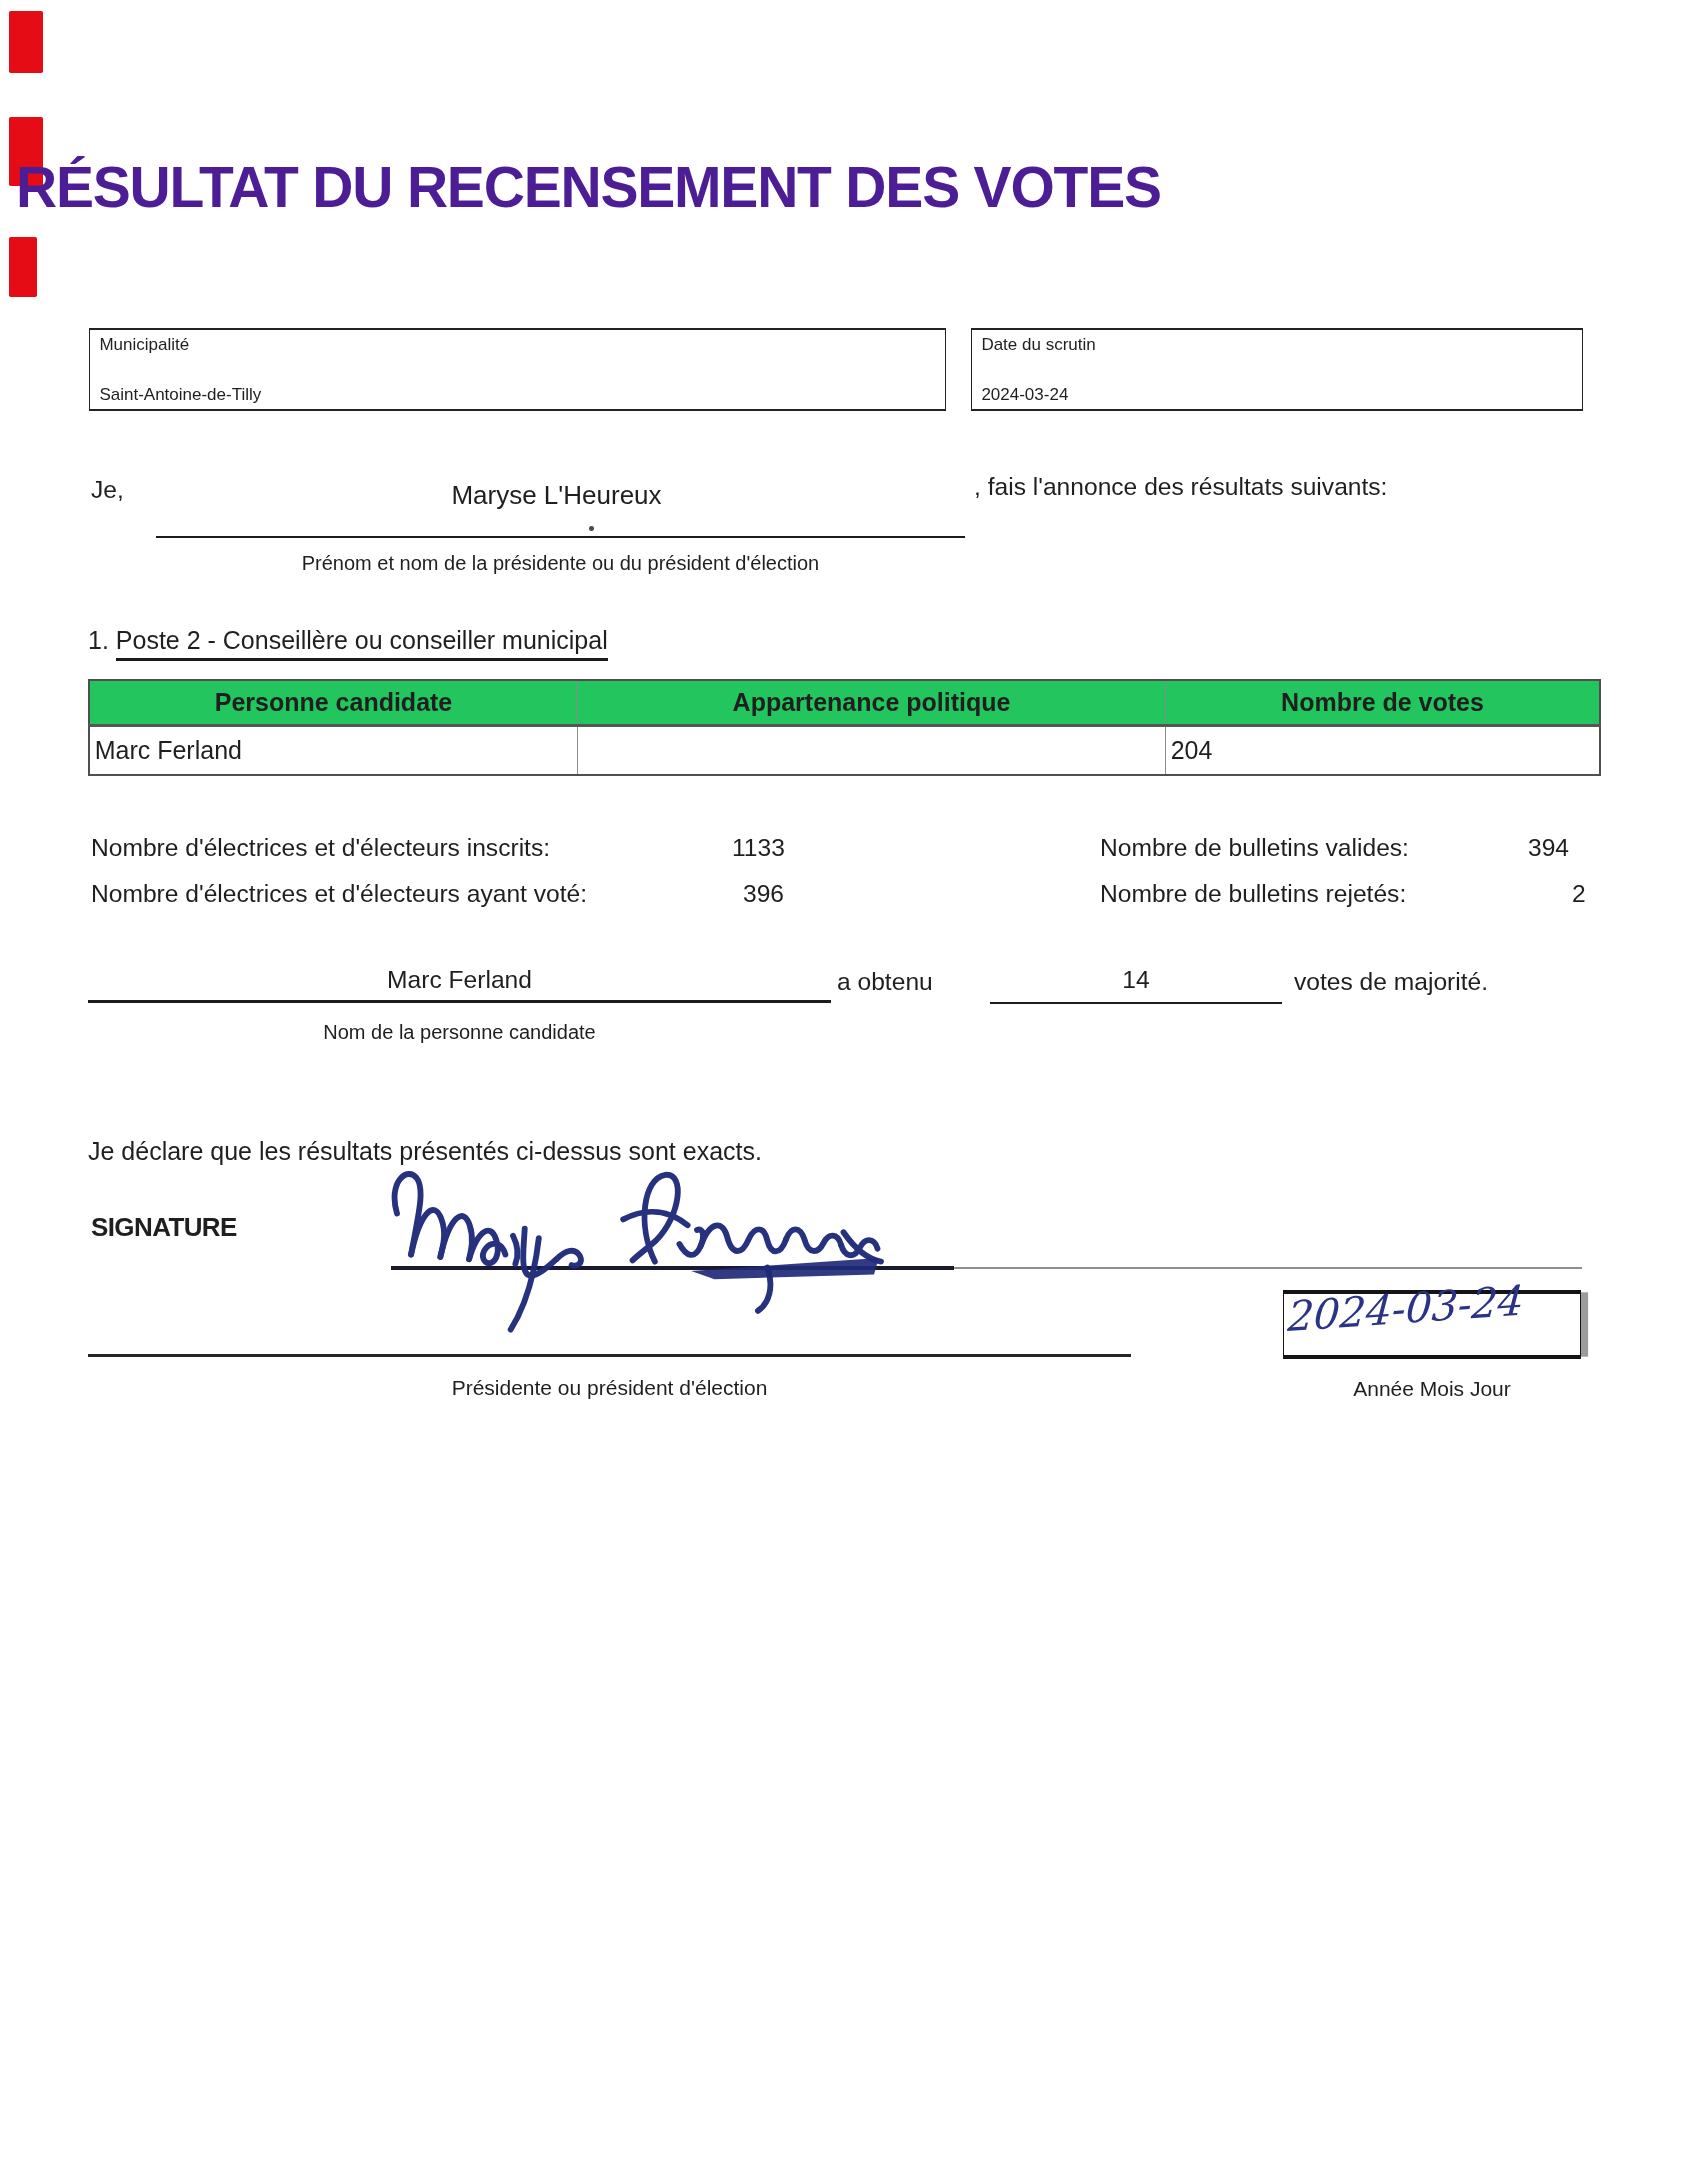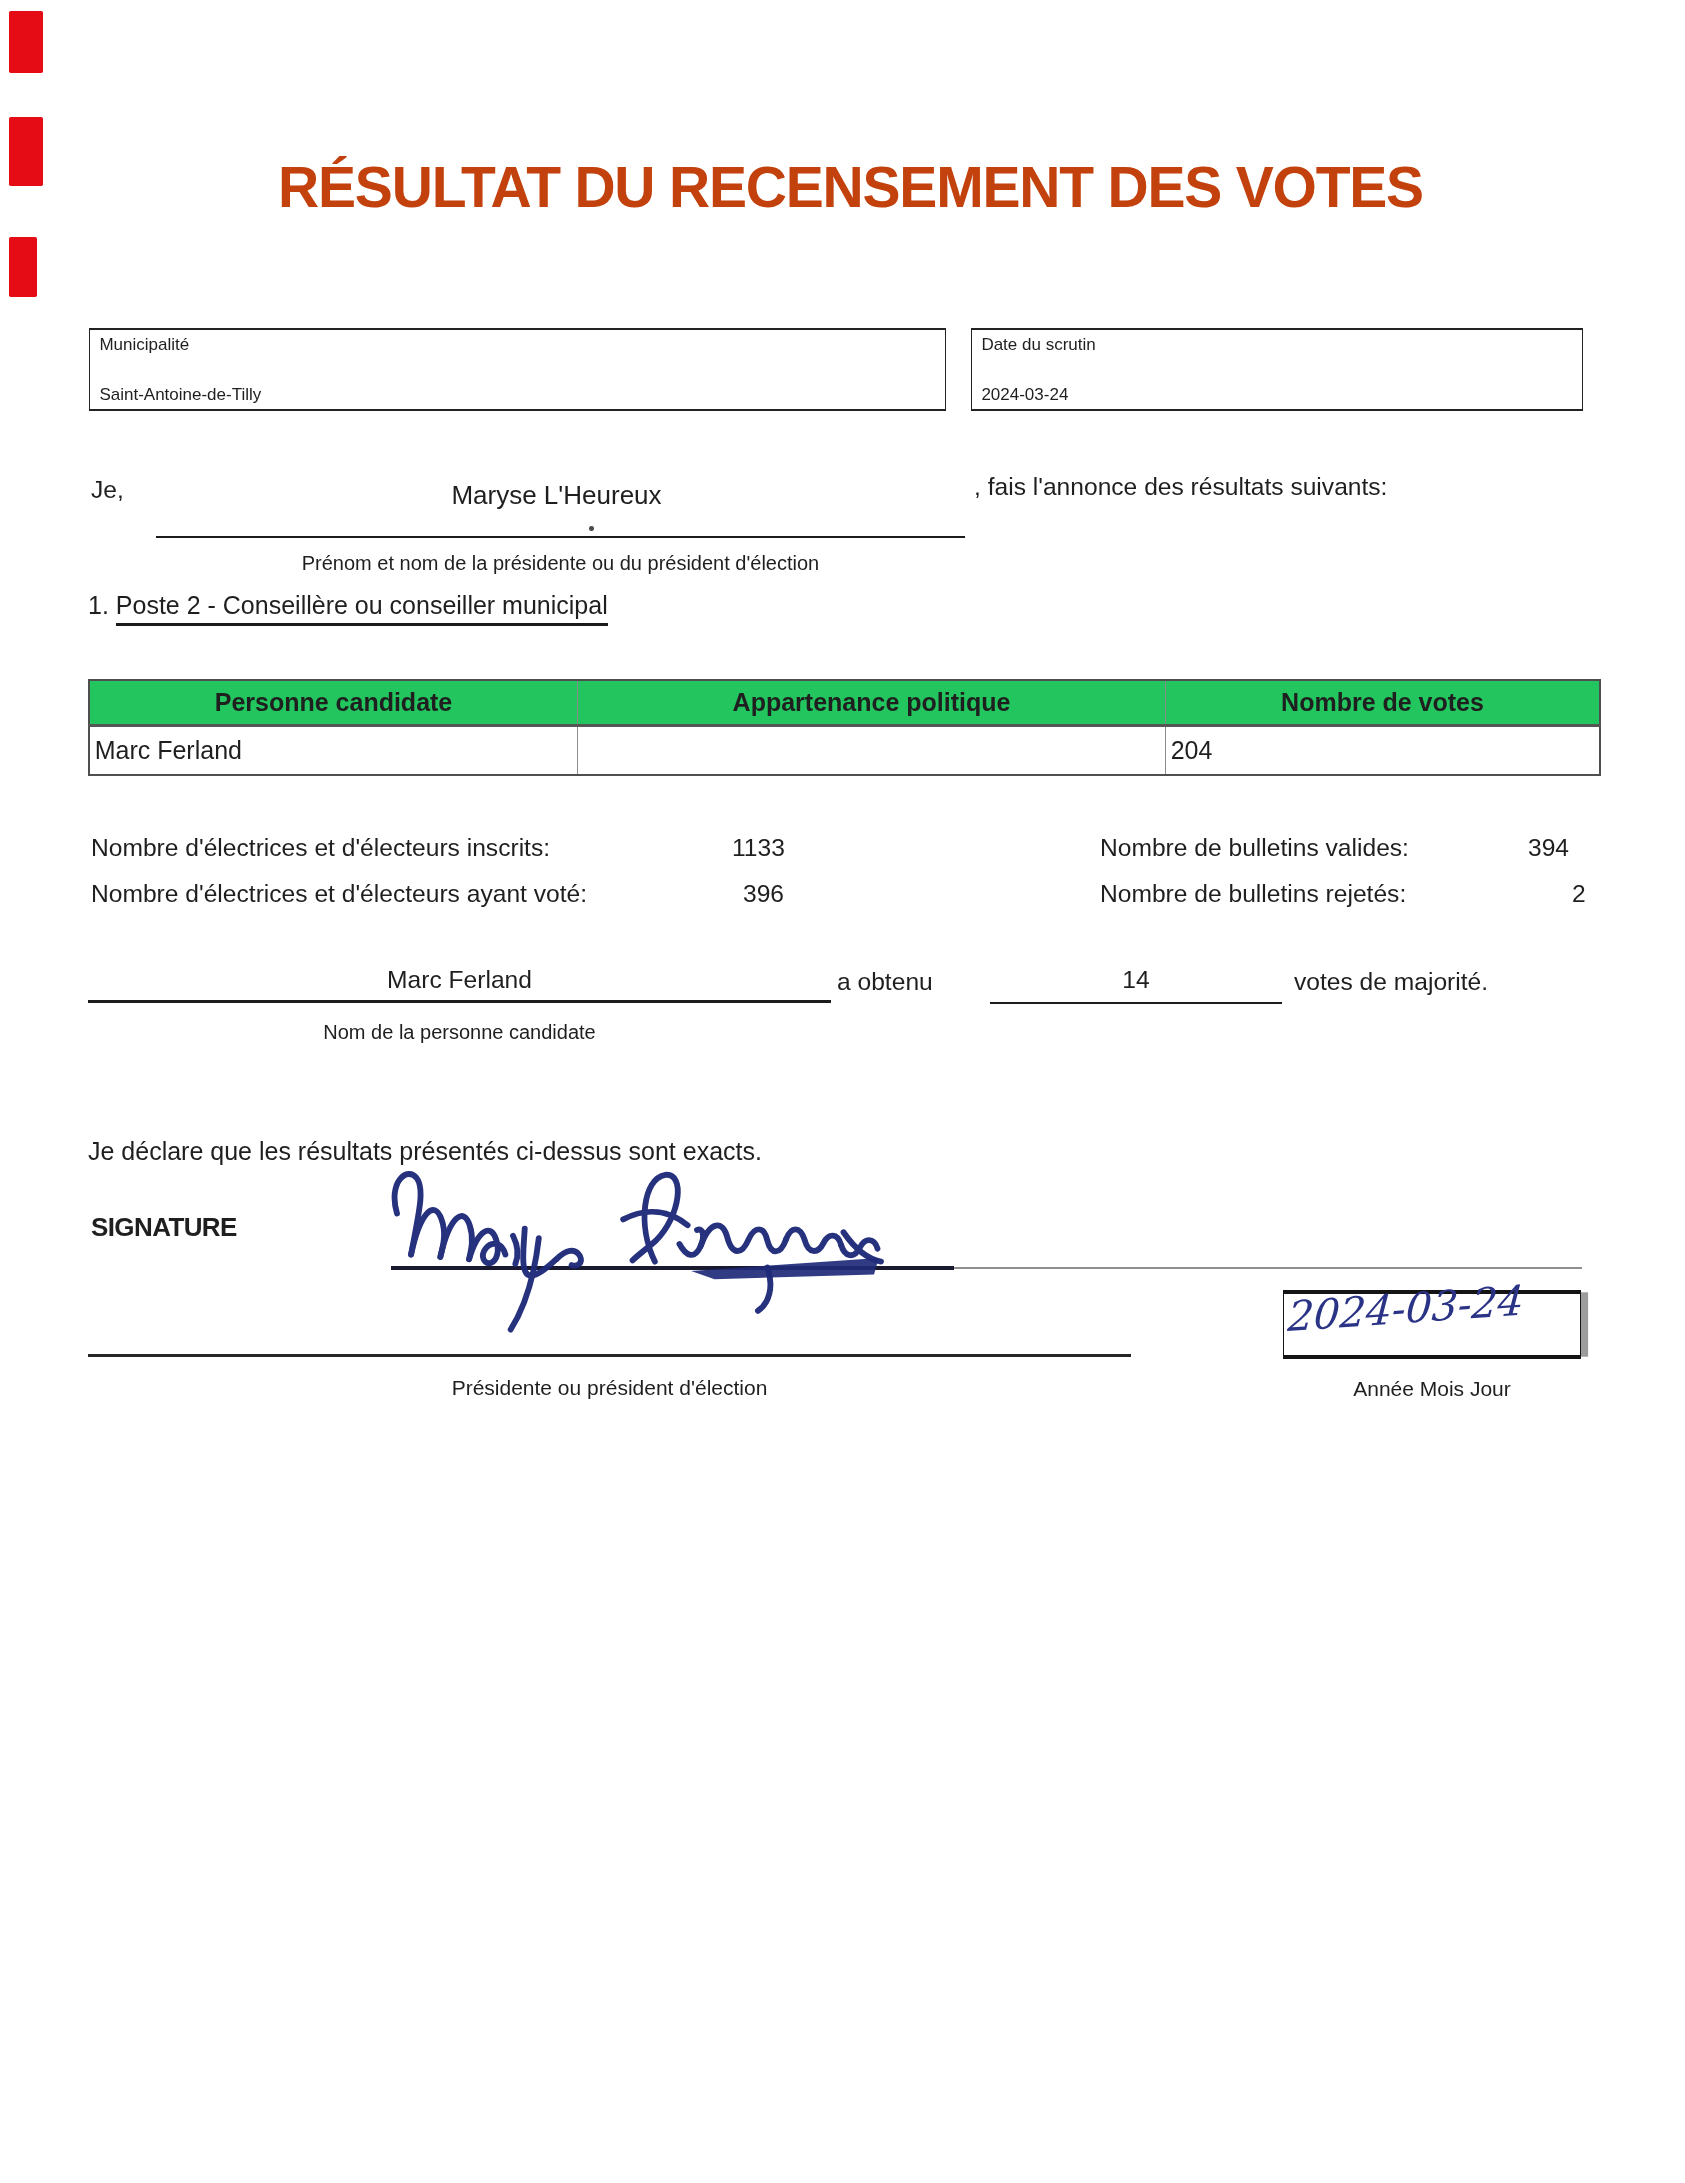--- a/index.html
+++ b/index.html
@@ -15,25 +15,25 @@
   .abs{position:absolute;}
 
   
   .red-mark{position:absolute;background:#e60c15;border-radius:1.8px;}
   .red-mark.m1{left:9.4px;top:10.5px;width:34px;height:62px;}
   .red-mark.m2{left:9.4px;top:117px;width:34px;height:69px;}
   .red-mark.m3{left:9.4px;top:237px;width:28px;height:60px;}
 
   .doc-title{
     left:16px;right:0;top:154px;
-    text-align:center;
+    text-align:left;
     font-size:57px;
     font-weight:bold;
     letter-spacing:-1.2px;
-    color:#c2410c;
+    color:#4c1d95;
     white-space:nowrap;
   }
 
   .field-box{
     border:1.8px solid #232323;
     border-top-width:2.9px;
     border-bottom-width:2.9px;
     box-sizing:border-box;
     padding:5.9px 9.4px 4.7px 9.4px;
     display:flex;flex-direction:column;justify-content:space-between;
@@ -42,21 +42,21 @@
   .box-muni{left:89px;top:328px;width:857px;height:83px;}
   .box-date{left:971px;top:328px;width:612px;height:83px;}
   .field-box .lbl,.field-box .val{font-size:17px;line-height:1.1;}
 
   .t42{font-size:24.6px;line-height:1.15;white-space:nowrap;}
   .t34{font-size:20px;line-height:1.1;white-space:nowrap;}
 
   .rule{background:#1c1c1c;}
   .ghost-dot{width:4.7px;height:4.7px;border-radius:50%;background:#4a4a4a;}
 
-  .poste-line{left:88px;top:591px;font-size:25px;white-space:nowrap;}
+  .poste-line{left:88px;top:626px;font-size:25px;white-space:nowrap;}
   .poste-underline{border-bottom:3.5px solid #1a1a1a;padding-bottom:3.5px;}
 
   table.results{
     position:absolute;left:88px;top:679px;width:1501px;
     border-collapse:collapse;
     border:2.9px solid #4f4f4f;
     table-layout:fixed;
   }
   table.results th{
     height:41px;background:#22c55e;

